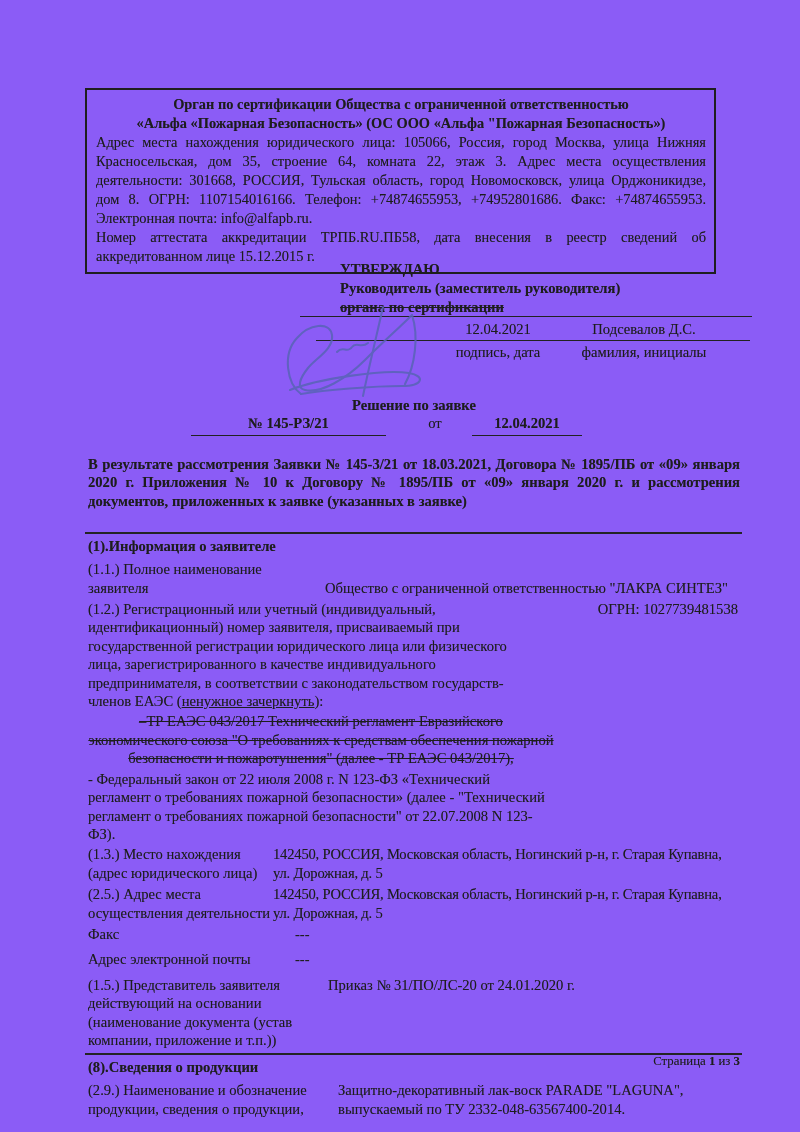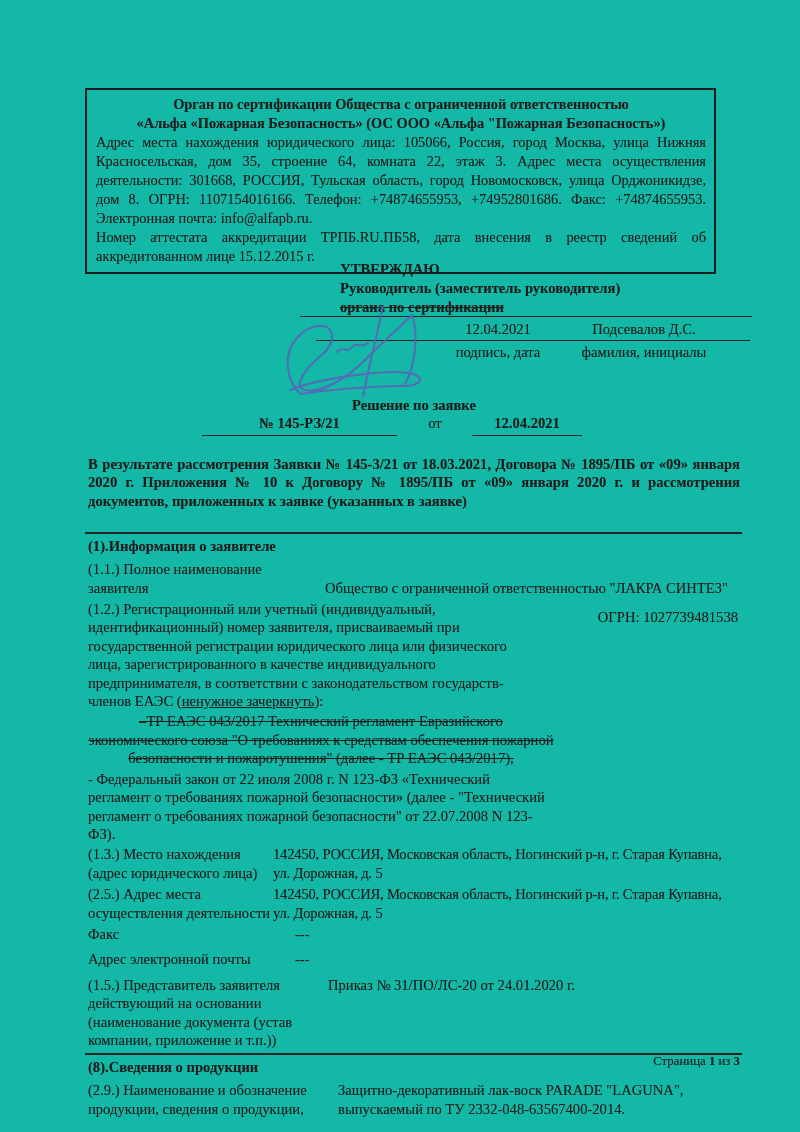--- a/index.html
+++ b/index.html
@@ -1,17 +1,17 @@
 <!DOCTYPE html>
 <html><head>
 <meta charset="utf-8">
 <style>
   html,body{margin:0;padding:0;background:#ffffff;}
   .page{
-    position:relative;width:800px;height:1132px;background:#14b8a6;overflow:hidden;
+    position:relative;width:800px;height:1132px;background:#8b5cf6;overflow:hidden;
     font-family:"Liberation Serif","DejaVu Serif",serif;color:#1d1d1d;font-size:14.6px;
     text-shadow:0 0 .4px rgba(40,40,40,.45);
   }
   
   .header-box{
     position:absolute;top:88px;left:85px;width:631px;box-sizing:border-box;
     border:2px solid #1f1f1f;padding:5px 8px 6px 9px;line-height:19px;font-size:14.4px;
   }
   .hb-title{text-align:center;font-weight:700;}
   .hb-body{text-align:justify;}
@@ -24,41 +24,41 @@
   .sig-date{position:absolute;left:320px;width:180px;top:2px;text-align:center;}
   .sig-name{position:absolute;left:468px;width:176px;top:2px;text-align:center;}
   .sig-line-mid{position:absolute;left:228px;right:2px;top:22px;border-top:1.6px solid #222;}
   .sig-cap1{position:absolute;left:320px;width:180px;top:25px;text-align:center;}
   .sig-cap2{position:absolute;left:468px;width:176px;top:25px;text-align:center;}
   .signature-svg{position:absolute;left:197px;top:-14px;width:182px;height:96px;}
   
   .decision-body{position:absolute;top:396px;left:88px;width:652px;}
   .dc-title{text-align:center;font-weight:700;line-height:19px;}
   .num-row{position:relative;height:33px;}
-  .num-row .num{position:absolute;left:114px;width:195px;text-align:center;font-weight:700;
+  .num-row .num{position:absolute;left:103px;width:195px;text-align:center;font-weight:700;
     border-bottom:1.7px solid #222;padding-bottom:3px;}
   .num-row .ot{position:absolute;left:330px;width:34px;text-align:center;}
   .num-row .ndate{position:absolute;left:384px;width:110px;text-align:center;font-weight:700;
     border-bottom:1.7px solid #222;padding-bottom:3px;}
   .intro{font-weight:700;text-align:justify;line-height:18.4px;margin:7px 0 22px 0;}
   .rule{border:none;border-top:2px solid #242424;margin:4px -2px 3px -3px;}
   .sec-head{font-weight:700;line-height:19px;margin:2px 0 4px 0;}
   .rows{line-height:18.4px;}
   .row{display:grid;margin:0 0 3px 0;}
   .lw237{grid-template-columns:237px 1fr;}
   .lw185{grid-template-columns:185px 1fr;}
   .lw240{grid-template-columns:240px 1fr;}
   .lw250{grid-template-columns:250px 1fr;}
   .val.end{align-self:end;}
   .val.tight{letter-spacing:-0.2px;}
   .val.ind{padding-left:22px;}
   .row-12{position:relative;margin-bottom:2px;}
   .lab-12{width:442px;}
   .u{text-decoration:underline;}
-  .ogrn{position:absolute;top:8px;right:2px;margin-left:44px;}
+  .ogrn{position:absolute;top:0;right:2px;margin-left:44px;}
   .opt{width:466px;margin:2px 0;}
   .struck{text-decoration:line-through;text-decoration-thickness:1.3px;text-align:center;}
   .mrow{margin:0 0 7px 0;}
   
   .footer{position:absolute;top:1054px;right:60px;font-size:12.8px;}
   .footer .b{font-weight:700;}
 </style>
 </head>
 <body>
 

